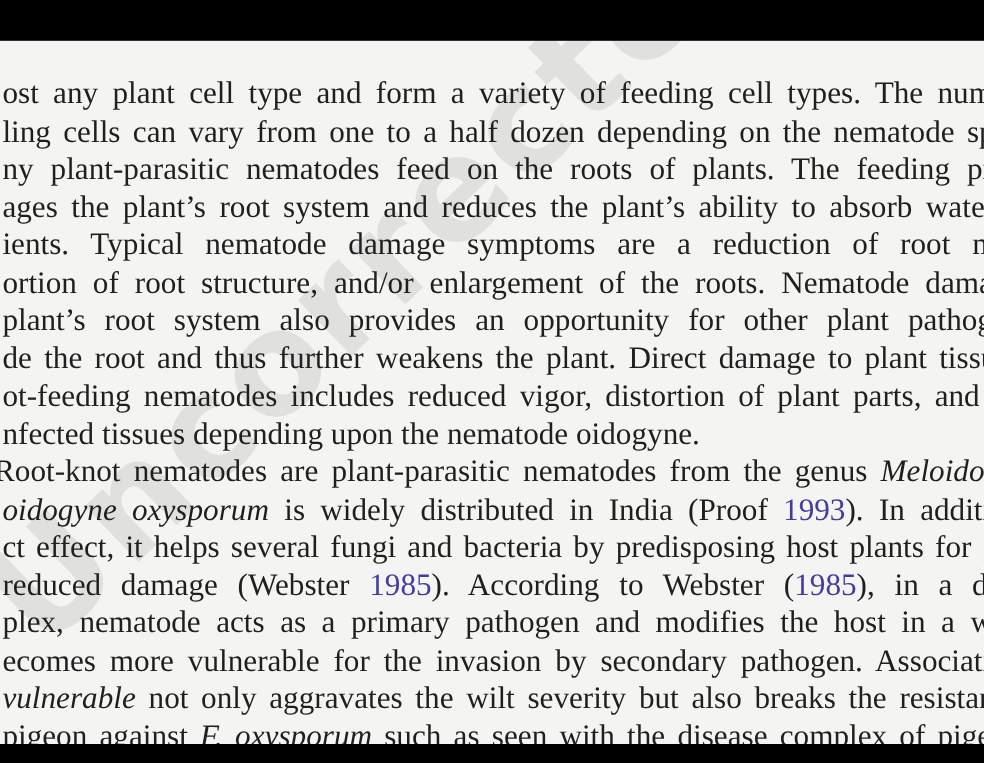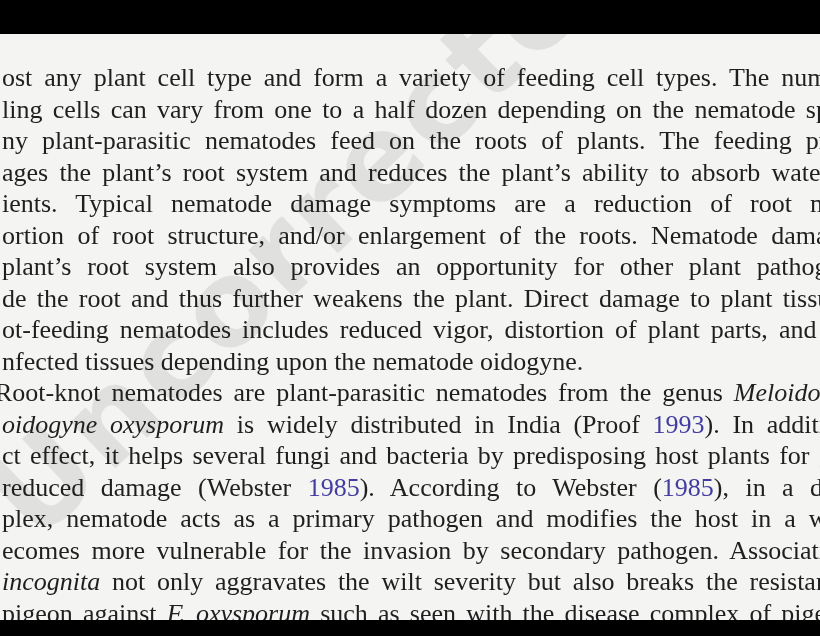--- a/index.html
+++ b/index.html
@@ -73,19 +73,19 @@
       <div class="line"><span>plant’s root system also provides an opportunity for other plant pathogen</span></div>
       <div class="line"><span>de the root and thus further weakens the plant. Direct damage to plant tissues</span></div>
       <div class="line"><span>ot-feeding nematodes includes reduced vigor, distortion of plant parts, and de</span></div>
       <div class="line para-end"><span>nfected tissues depending upon the nematode oidogyne.</span></div>
       <div class="line" style="margin-left: -7px;"><span>Root-knot nematodes are plant-parasitic nematodes from the genus </span><span class="italic">Meloidogy</span></div>
       <div class="line"><span class="italic">oidogyne oxysporum</span><span> is widely distributed in India (Proof </span><span class="link">1993</span><span>). In addition</span></div>
       <div class="line"><span>ct effect, it helps several fungi and bacteria by predisposing host plants for gre</span></div>
       <div class="line"><span>reduced damage (Webster </span><span class="link">1985</span><span>). According to Webster (</span><span class="link">1985</span><span>), in a dise</span></div>
       <div class="line"><span>plex, nematode acts as a primary pathogen and modifies the host in a way </span></div>
       <div class="line"><span>ecomes more vulnerable for the invasion by secondary pathogen. Association</span></div>
-      <div class="line"><span class="italic">incognita</span><span> not only aggravates the wilt severity but also breaks the resistance</span></div>
+      <div class="line"><span class="italic">vulnerable</span><span> not only aggravates the wilt severity but also breaks the resistance</span></div>
       <div class="line"><span>pigeon against </span><span class="italic">F. oxysporum</span><span> such as seen with the disease complex of pigeon</span></div>
     </div>
 
   <div class="bar top"></div>
   <div class="bar bottom"></div>
 </div>
 
 </body></html>

